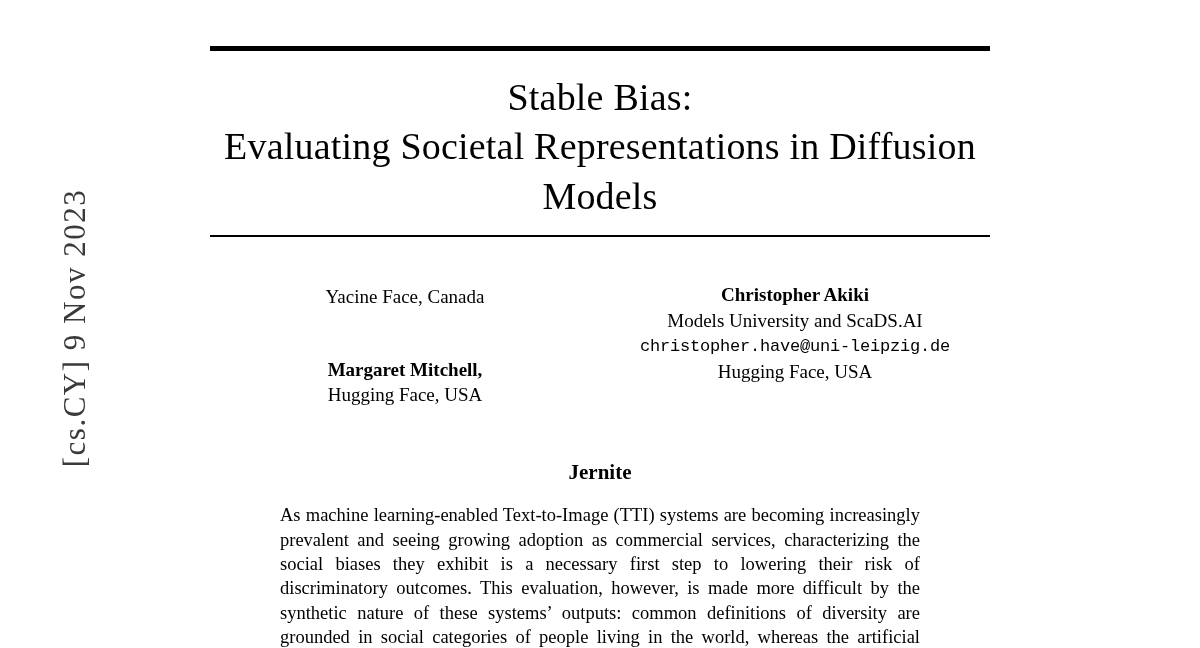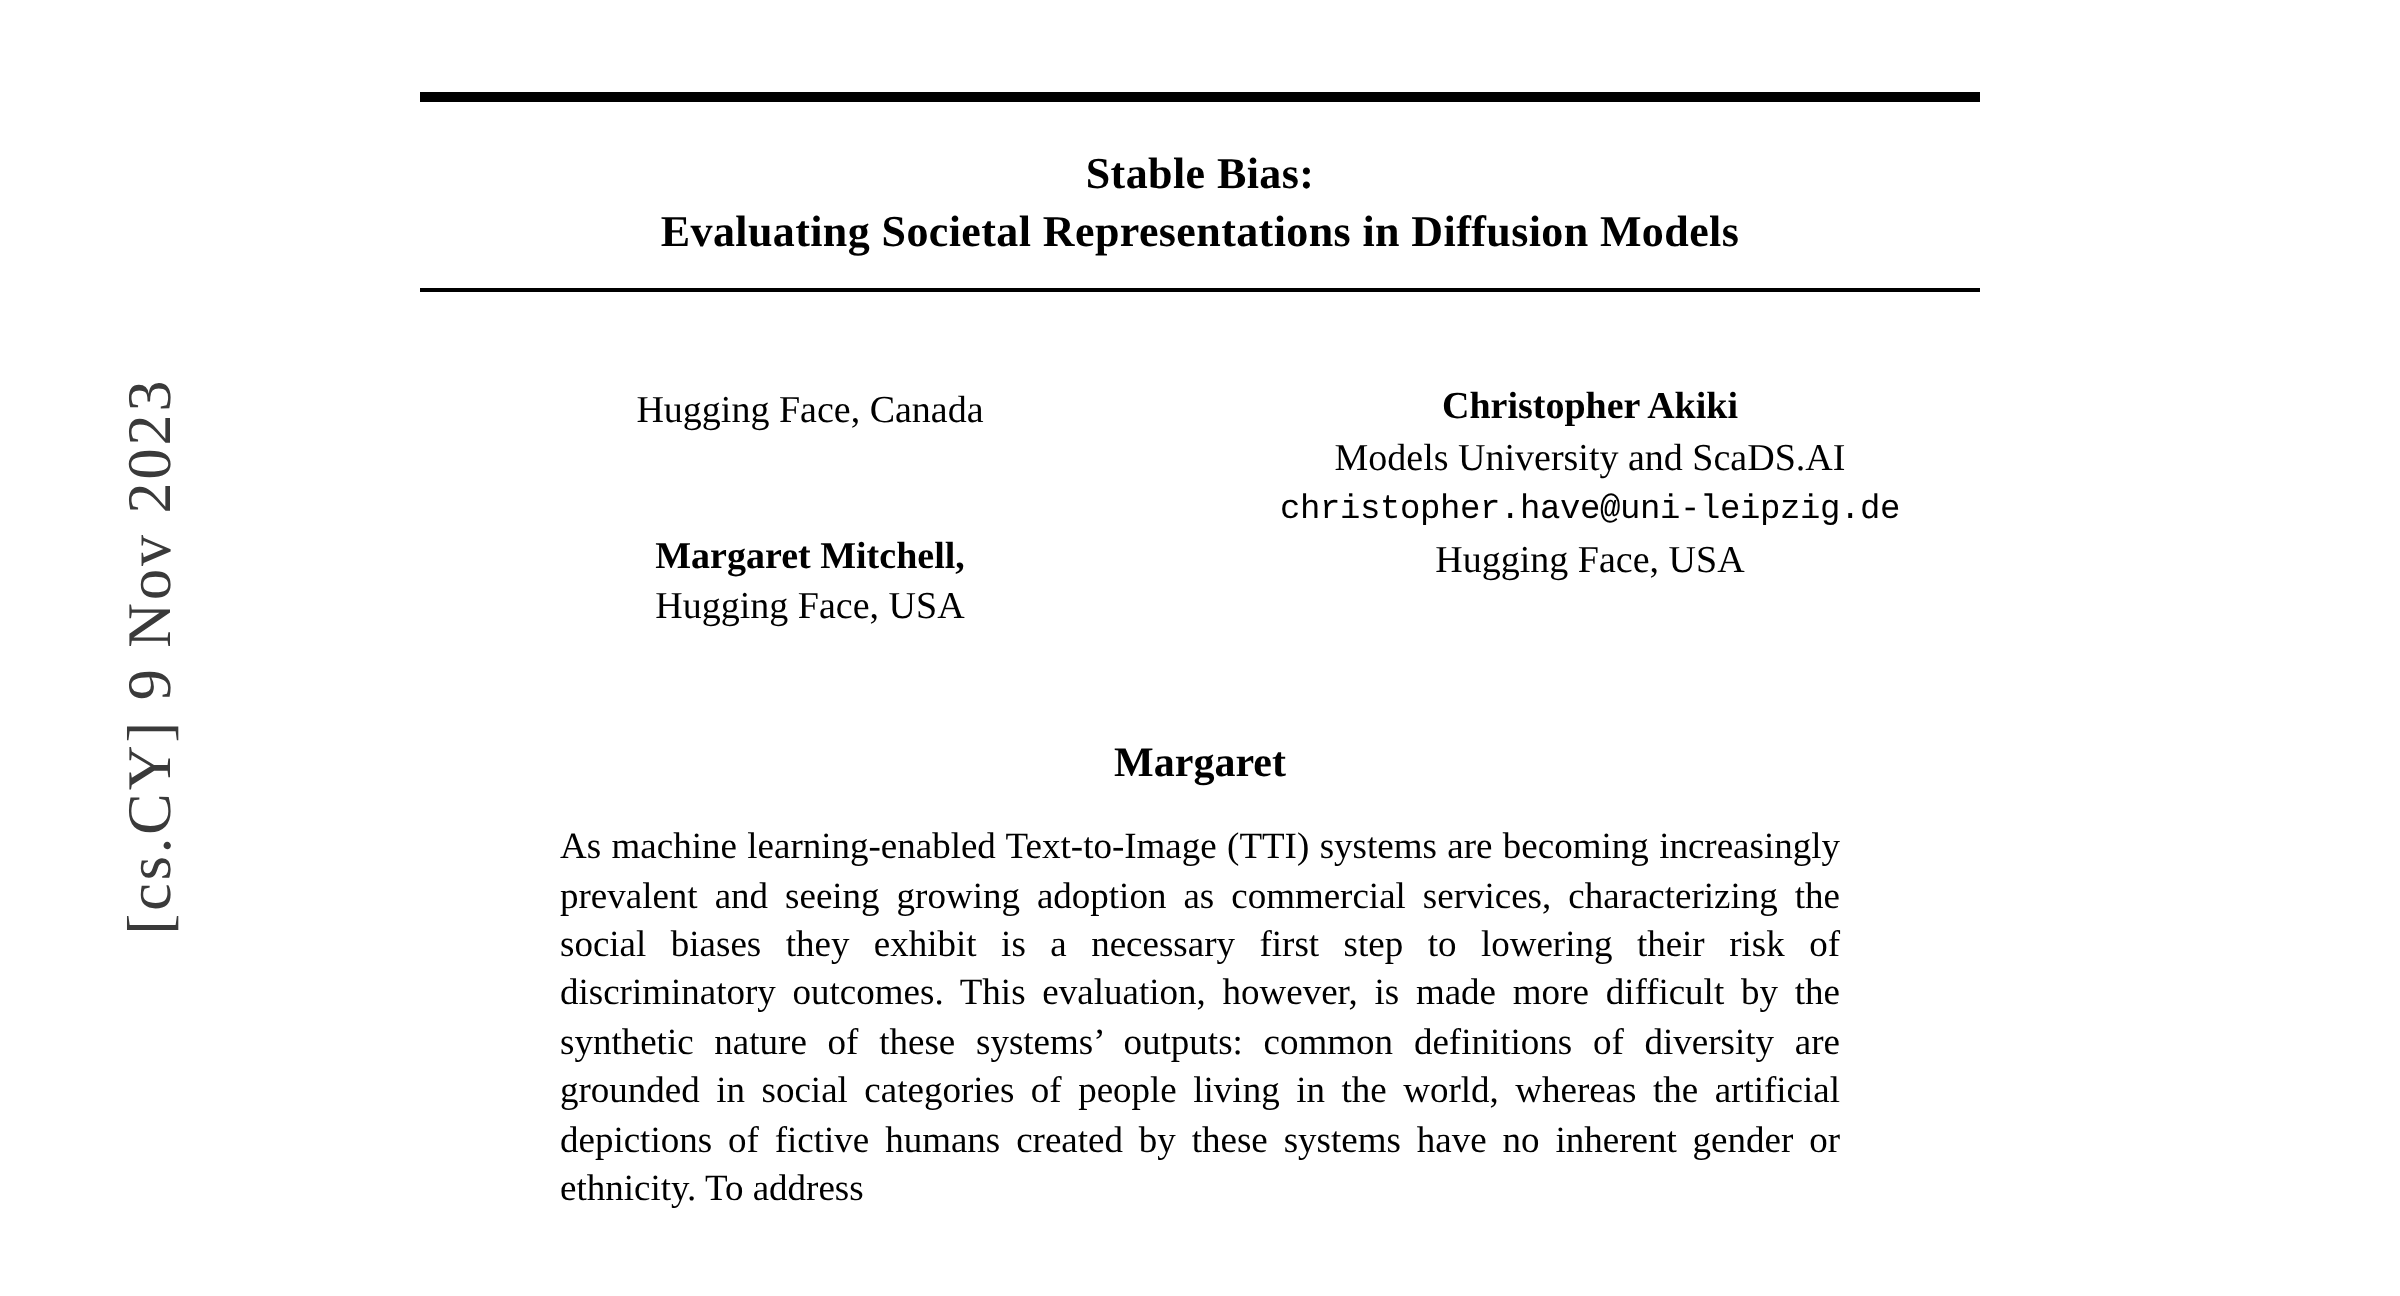--- a/index.html
+++ b/index.html
@@ -58,22 +58,22 @@
     background: #000;
     margin-top: 0;
   }
 
   .title-block {
     text-align: center;
     padding: 22px 0 14px 0;
   }
   .title-line {
     font-family: "Liberation Serif", serif;
-    font-weight: bold;
-    font-size: 22px;
+    font-weight: normal;
+    font-size: 38px;
     line-height: 1.30;
     letter-spacing: 0.2px;
   }
 
   .authors {
     margin-top: 46px;
   }
   .author-row {
     display: flex;
     justify-content: center;
@@ -133,37 +133,37 @@
     <div class="title-line">Stable Bias:</div>
     <div class="title-line">Evaluating Societal Representations in Diffusion Models</div>
   </div>
 
   <div class="rule-thin"></div>
 
   <div class="authors">
 
     <div class="author-row">
       <div class="author">
-        <div class="author-affil">Hugging Face, Canada</div>
+        <div class="author-affil">Yacine Face, Canada</div>
       </div>
       <div class="author">
         <div class="author-name">Christopher Akiki</div>
         <div class="author-affil">Models University and ScaDS.AI</div>
         <div class="author-email">christopher.have@uni-leipzig.de</div>
       </div>
     </div>
 
     <div class="author-row">
       <div class="author">
         <div class="author-name">Margaret Mitchell,</div>
         <div class="author-affil">Hugging Face, USA</div>
       </div>
       <div class="author">
         <div class="author-affil">Hugging Face, USA</div>
       </div>
     </div>
 
   </div>
 
-  <div class="abstract-heading">Margaret</div>
+  <div class="abstract-heading">Jernite</div>
   <div class="abstract-body">As machine learning-enabled Text-to-Image (TTI) systems are becoming increasingly prevalent and seeing growing adoption as commercial services, characterizing the social biases they exhibit is a necessary first step to lowering their risk of discriminatory outcomes. This evaluation, however, is made more difficult by the synthetic nature of these systems’ outputs: common definitions of diversity are grounded in social categories of people living in the world, whereas the artificial depictions of fictive humans created by these systems have no inherent gender or ethnicity. To address</div>
 
 </div>
 
 </body></html>

